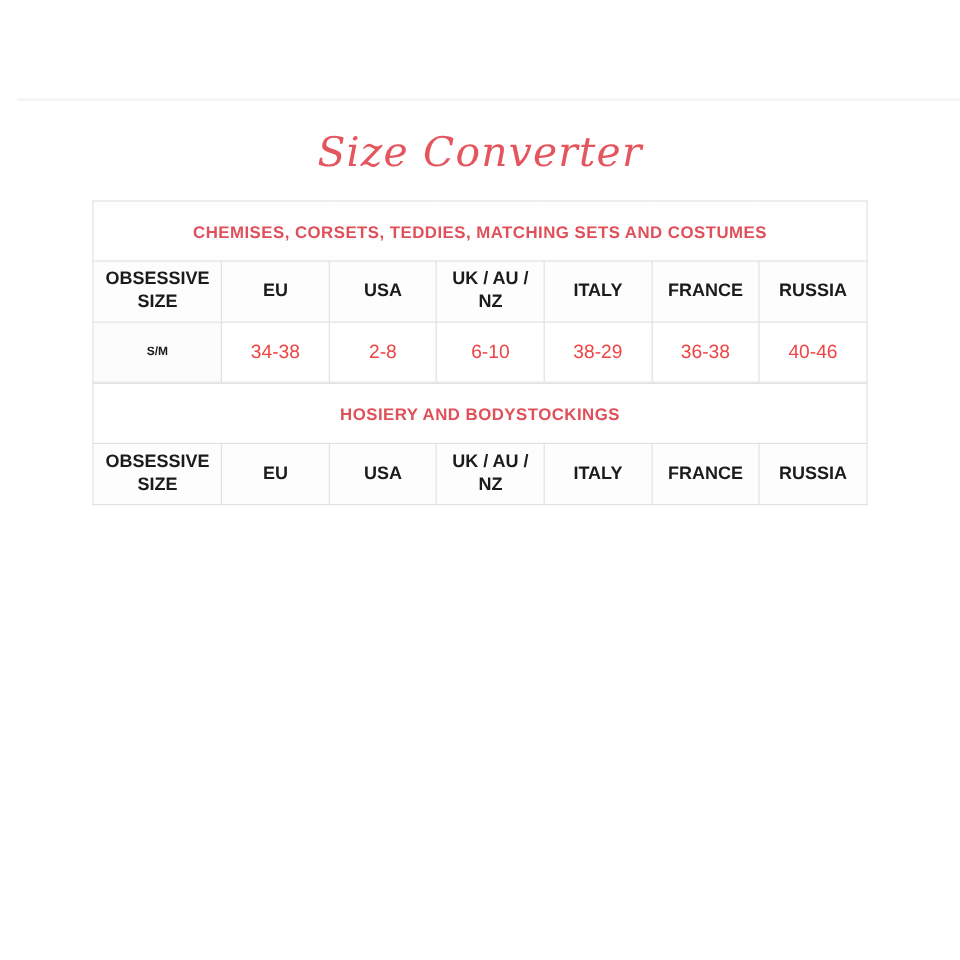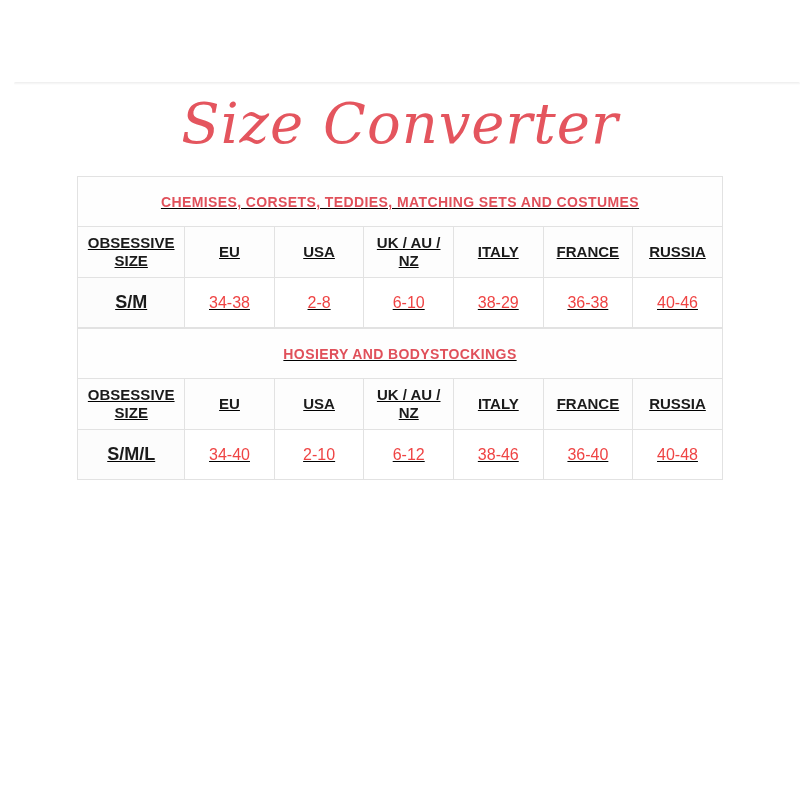--- a/index.html
+++ b/index.html
@@ -20,38 +20,37 @@
     position: absolute;
     top: 82px;
     left: 14px;
     right: 0;
     height: 3px;
     background: linear-gradient(to bottom, rgba(0,0,0,0.07), rgba(0,0,0,0));
     border-radius: 2px;
     pointer-events: none;
   }
   .title {
-    margin: 0;
+    margin: 16px;
     padding-top: 92px;
     text-align: center;
     font-family: "DejaVu Serif", "Liberation Serif", serif;
     font-style: italic;
     font-weight: normal;
-    font-size: 56px;
+    font-size: 34px;
     line-height: 1.15;
     color: #e4555e;
     letter-spacing: 1px;
   }
   table.size-table {
     width: 645px;
     margin: 0 auto;
     border-collapse: collapse;
     table-layout: fixed;
     background: #ffffff;
-    text-decoration: underline;
   }
   table.size-table.first { margin-top: 20px; }
   table.size-table.second { }
   .size-table th, .size-table td {
     border: 1px solid #e2e2e2;
     text-align: center;
     vertical-align: middle;
     padding: 0 4px;
     box-sizing: border-box;
   }
@@ -72,21 +71,21 @@
     background: #fdfdfd;
   }
   .data-row td {
     height: 50px;
     font-size: 16px;
     font-weight: normal;
     color: #ef4444;
   }
   .data-row td.rowlabel {
     font-weight: bold;
-    font-size: 18px;
+    font-size: 10px;
     color: #1b1b1b;
     background: #fcfcfc;
   }
   col.c-size { width: 107px; }
   col.c-reg  { width: 89.6px; }
 </style>
 </head>
 <body>
 
 <div class="page">
@@ -150,25 +149,16 @@
         <th>OBSESSIVE SIZE</th>
         <th>EU</th>
         <th>USA</th>
         <th>UK / AU / NZ</th>
         <th>ITALY</th>
         <th>FRANCE</th>
         <th>RUSSIA</th>
       </tr>
     </thead>
     <tbody>
-      <tr class="data-row">
-        <td class="rowlabel">S/M/L</td>
-        <td>34-40</td>
-        <td>2-10</td>
-        <td>6-12</td>
-        <td>38-46</td>
-        <td>36-40</td>
-        <td>40-48</td>
-      </tr>
     </tbody>
   </table>
 
 </div>
 
 </body></html>

